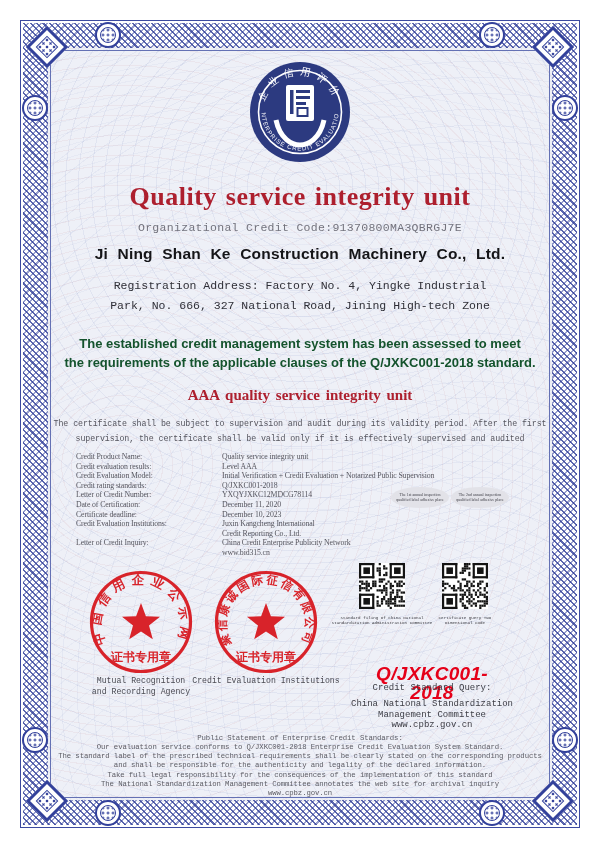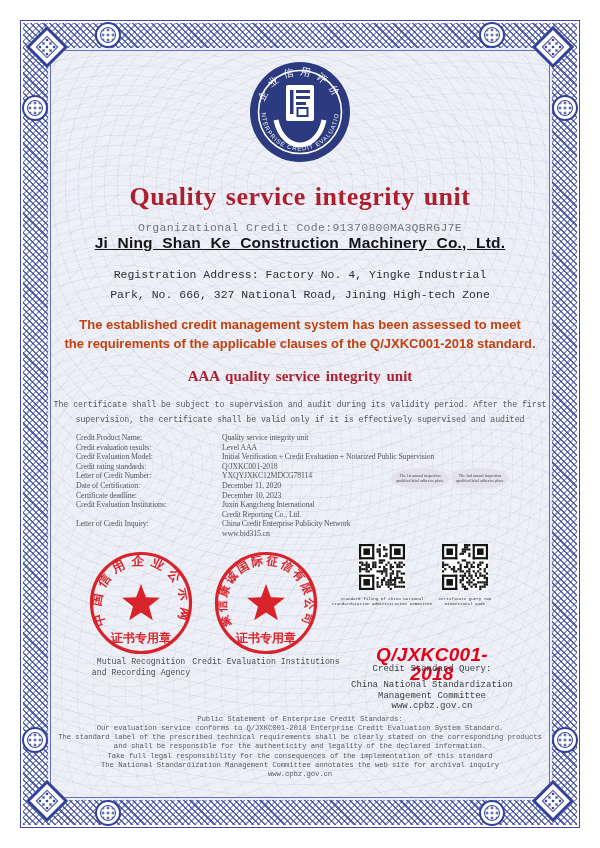--- a/index.html
+++ b/index.html
@@ -20,23 +20,23 @@
   .orn{position:absolute;background:#fff;box-sizing:border-box;}
   .orn::after{content:"";position:absolute;inset:4px;border:1px solid #33419b;
     background-image:radial-gradient(circle,#33419b 1.3px,transparent 1.4px);background-size:5px 5px;background-position:center;}
   .orn-d{width:30px;height:30px;border:3px solid #33419b;transform:rotate(45deg);}
   .orn-c{width:26px;height:26px;border:2.5px solid #33419b;border-radius:50%;}
   .orn-c::after{border-radius:50%;inset:3px;}
   .inner{position:absolute;inset:52px;text-align:center;color:#222;}
   .logo{margin:8px auto 0;display:block;}
   .title{margin-top:18px;font-family:"Liberation Serif",serif;font-weight:700;font-size:26px;line-height:30px;color:#ad1f2e;letter-spacing:.5px;word-spacing:2px;}
   .org-code{margin-top:9px;font-family:"Liberation Mono",monospace;font-size:11.5px;color:#73737d;letter-spacing:.3px;}
-  .company{font-size:15.5px;font-weight:700;color:#151518;word-spacing:5px;letter-spacing:.2px;text-decoration:underline;}
+  .company{margin-top:11px;font-size:15.5px;font-weight:700;color:#151518;word-spacing:5px;letter-spacing:.2px;}
   .address{margin-top:13px;font-family:"Liberation Mono",monospace;font-size:11.5px;line-height:20px;color:#2f2f37;}
-  .assessment{margin-top:10px;font-size:13px;font-weight:700;line-height:19px;color:#c2410c;}
+  .assessment{margin-top:18px;font-size:13px;font-weight:700;line-height:19px;color:#14532d;}
   .subtitle{margin-top:10px;font-family:"Liberation Serif",serif;font-weight:700;font-size:15px;line-height:26px;color:#ad1f2e;word-spacing:2px;}
   .supervision{margin-top:8px;font-family:"Liberation Mono",monospace;font-size:8.3px;line-height:15px;color:#55555e;letter-spacing:-.1px;}
   .details{margin-top:6px;position:relative;text-align:left;padding-left:24px;font-family:Liberation Serif, serif;
     font-size:7.8px;line-height:9.6px;letter-spacing:-.12px;color:#55555e;}
   .drow{display:flex;}
   .dlabel{flex:0 0 146px;white-space:nowrap;}
   .dval{flex:1;white-space:nowrap;}
   .insp-badge{position:absolute;width:58px;height:21px;border-radius:50%;background:#e2e2e8;
     display:flex;flex-direction:column;align-items:center;justify-content:center;
     font-size:4px;line-height:4.8px;letter-spacing:0;color:#3f3f47;text-align:center;white-space:nowrap;}

